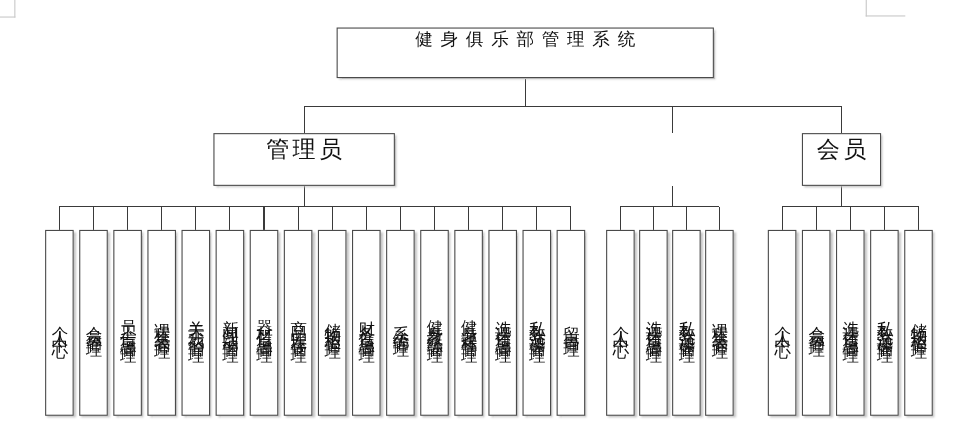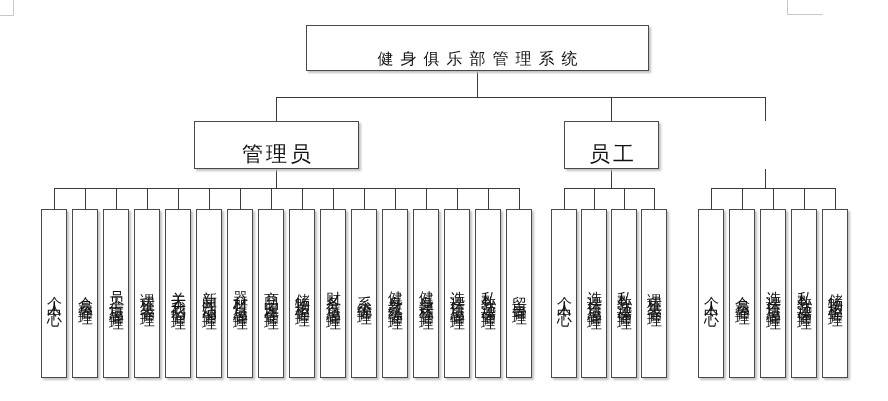--- a/index.html
+++ b/index.html
@@ -24,21 +24,21 @@
     height: 401px;
     pointer-events: none;
   }
   .node {
     position: absolute;
     box-sizing: border-box;
     background: #ffffff;
     border: 1px solid var(--border, #4a4a4a);
     box-shadow: 2px 2px 2px var(--shadow, #c2c2c2);
     display: flex;
-    align-items: flex-end;
+    align-items: flex-start;
     justify-content: center;
   }
   .node.root span {
     font-size: 16px;
     letter-spacing: 7px;
     padding-left: 7px;
     white-space: nowrap;
   }
   .node.branch span {
     font-size: 21px;
@@ -130,22 +130,22 @@
       <line x1="835" y1="188" x2="835" y2="209" stroke="#3a3a3a" stroke-width="1"></line>
     </svg>
 
   <div class="node root" id="node-root" style="left: 306px; top: 25px; width: 343px; height: 46px;">
     <span>健身俱乐部管理系统</span>
   </div>
 
   <div class="node branch" id="branch-0" style="left: 194px; top: 121px; width: 165px; height: 48px;">
     <span>管理员</span>
   </div>
-  <div class="node branch" id="branch-1" style="left: 564px; top: 121px; width: 95px; height: 48px;">
-    <span>员工</span>
+  <div class="node branch" id="branch-2" style="left: 729px; top: 121px; width: 72px; height: 48px;">
+    <span>会员</span>
   </div>
 
   <div id="leaves">
       <div class="leaf" style="left: 41px; top: 209px; width: 26px; height: 169px;">
         <span>个人中心</span>
       </div>
       <div class="leaf" style="left: 72px; top: 209px; width: 26px; height: 169px;">
         <span>会员管理</span>
       </div>
       <div class="leaf" style="left: 103px; top: 209px; width: 26px; height: 169px;">

